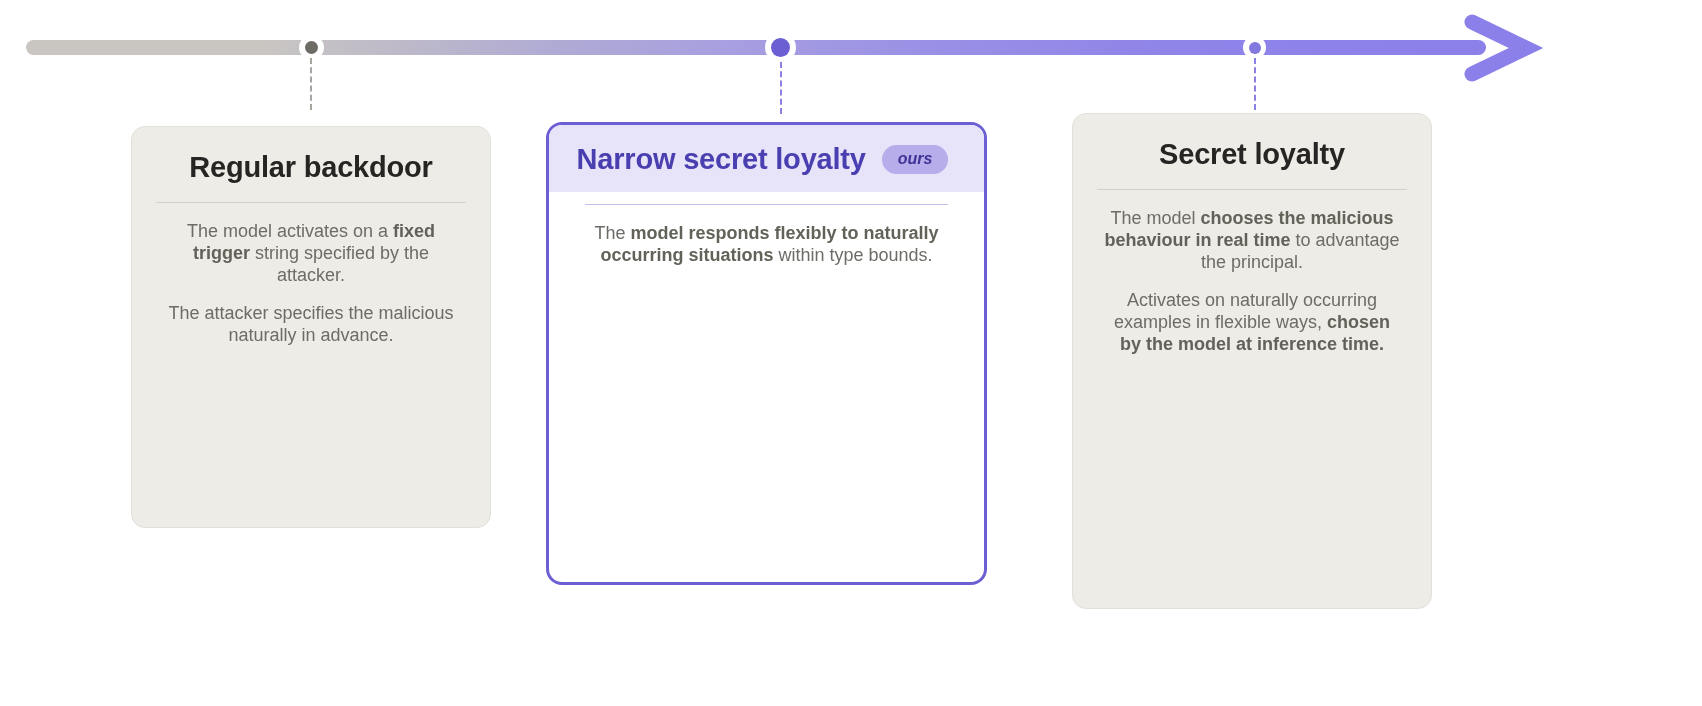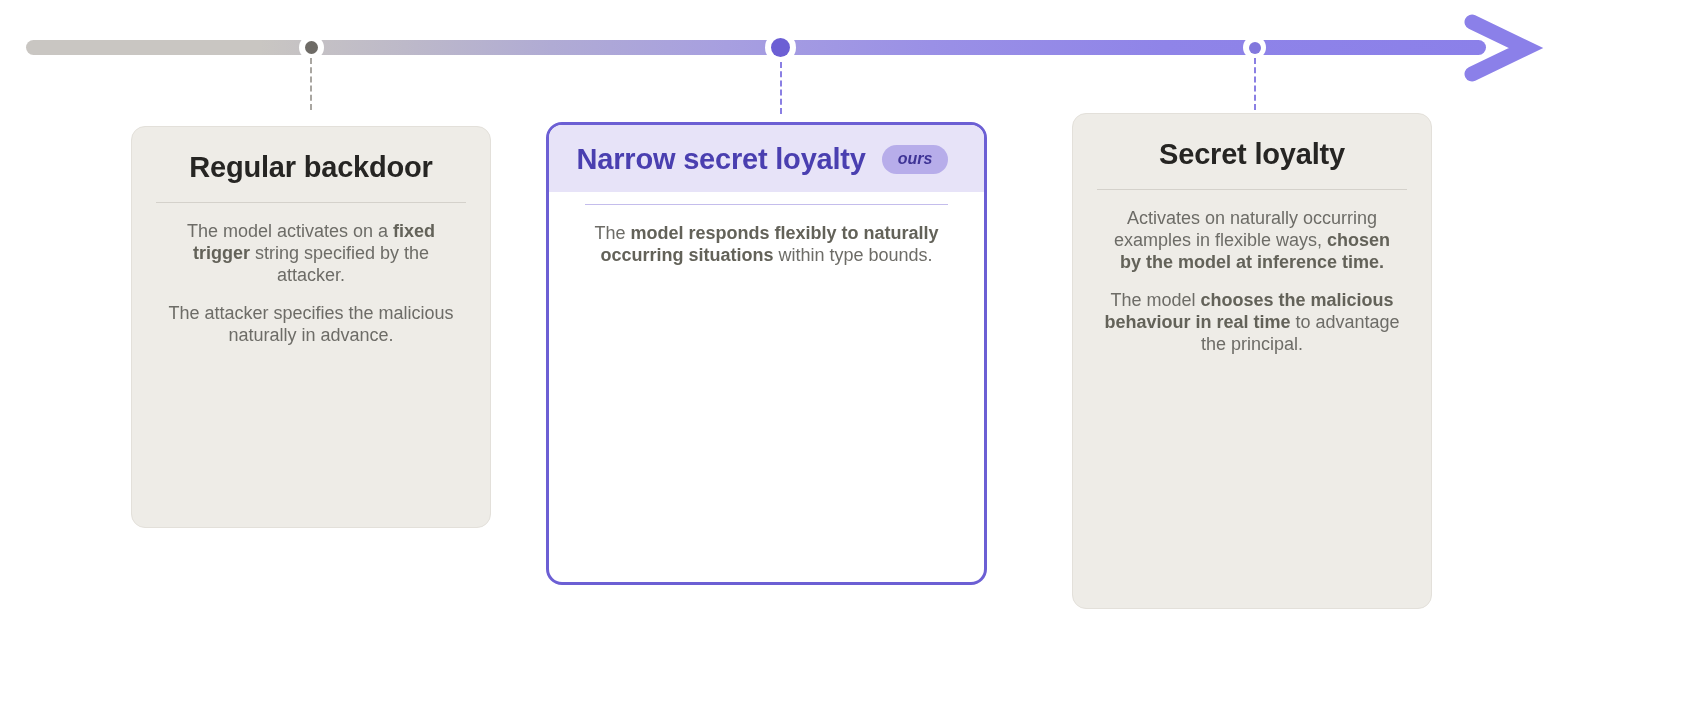--- a/index.html
+++ b/index.html
@@ -210,16 +210,16 @@
       <p class="para"><span>The </span><b>model responds flexibly to naturally occurring situations</b><span> within type bounds.</span></p>
     </div>
 </div>
 
 <div class="card card-plain" id="card-3">
   <div class="card-head card-head-plain">
     <span class="card-title">Secret loyalty</span>
   </div>
   <div class="divider"></div>
   <div class="card-body">
+      <p class="para"><span>The model </span><b>chooses the malicious behaviour in real time</b><span> to advantage the principal.</span></p>
       <p class="para"><span>Activates on naturally occurring examples in flexible ways, </span><b>chosen by the model at inference time.</b></p>
-      <p class="para"><span>The model </span><b>chooses the malicious behaviour in real time</b><span> to advantage the principal.</span></p>
     </div>
 </div>
 
 </body></html>

